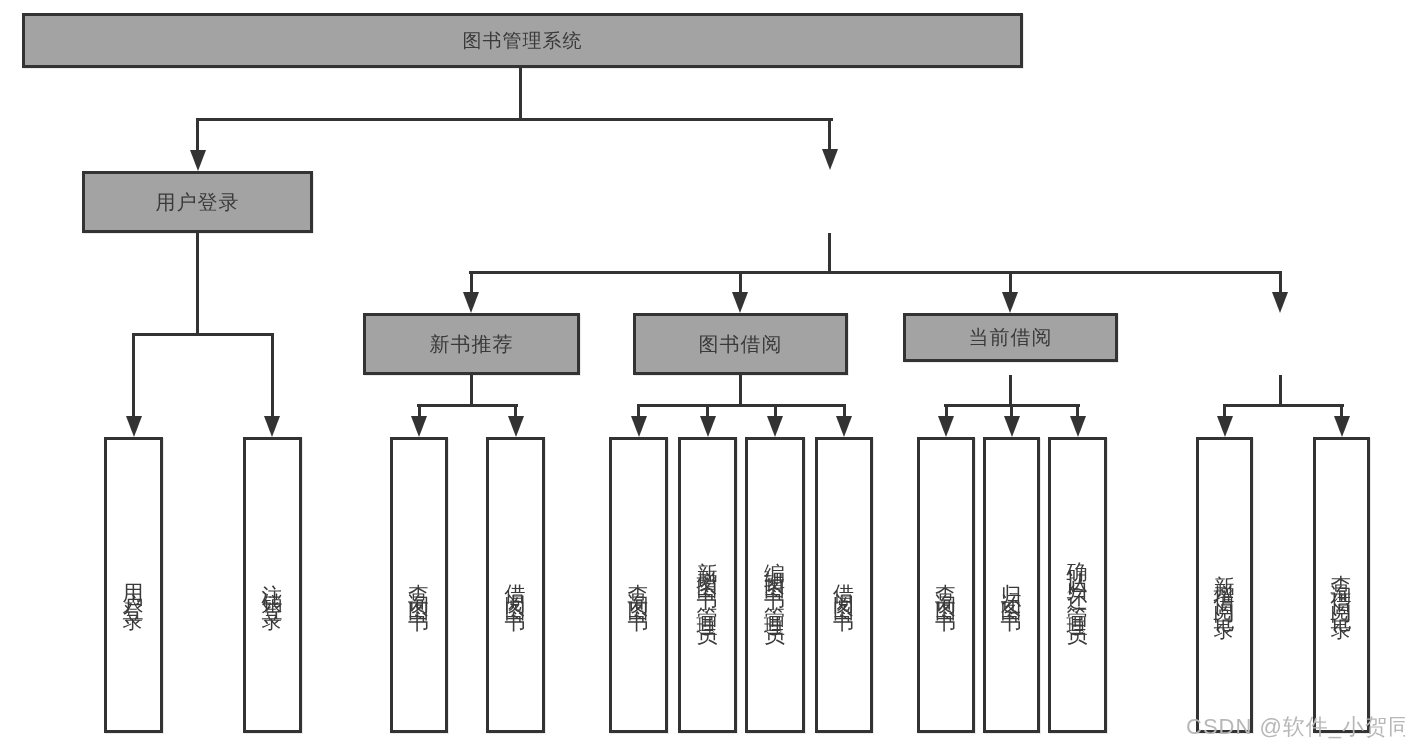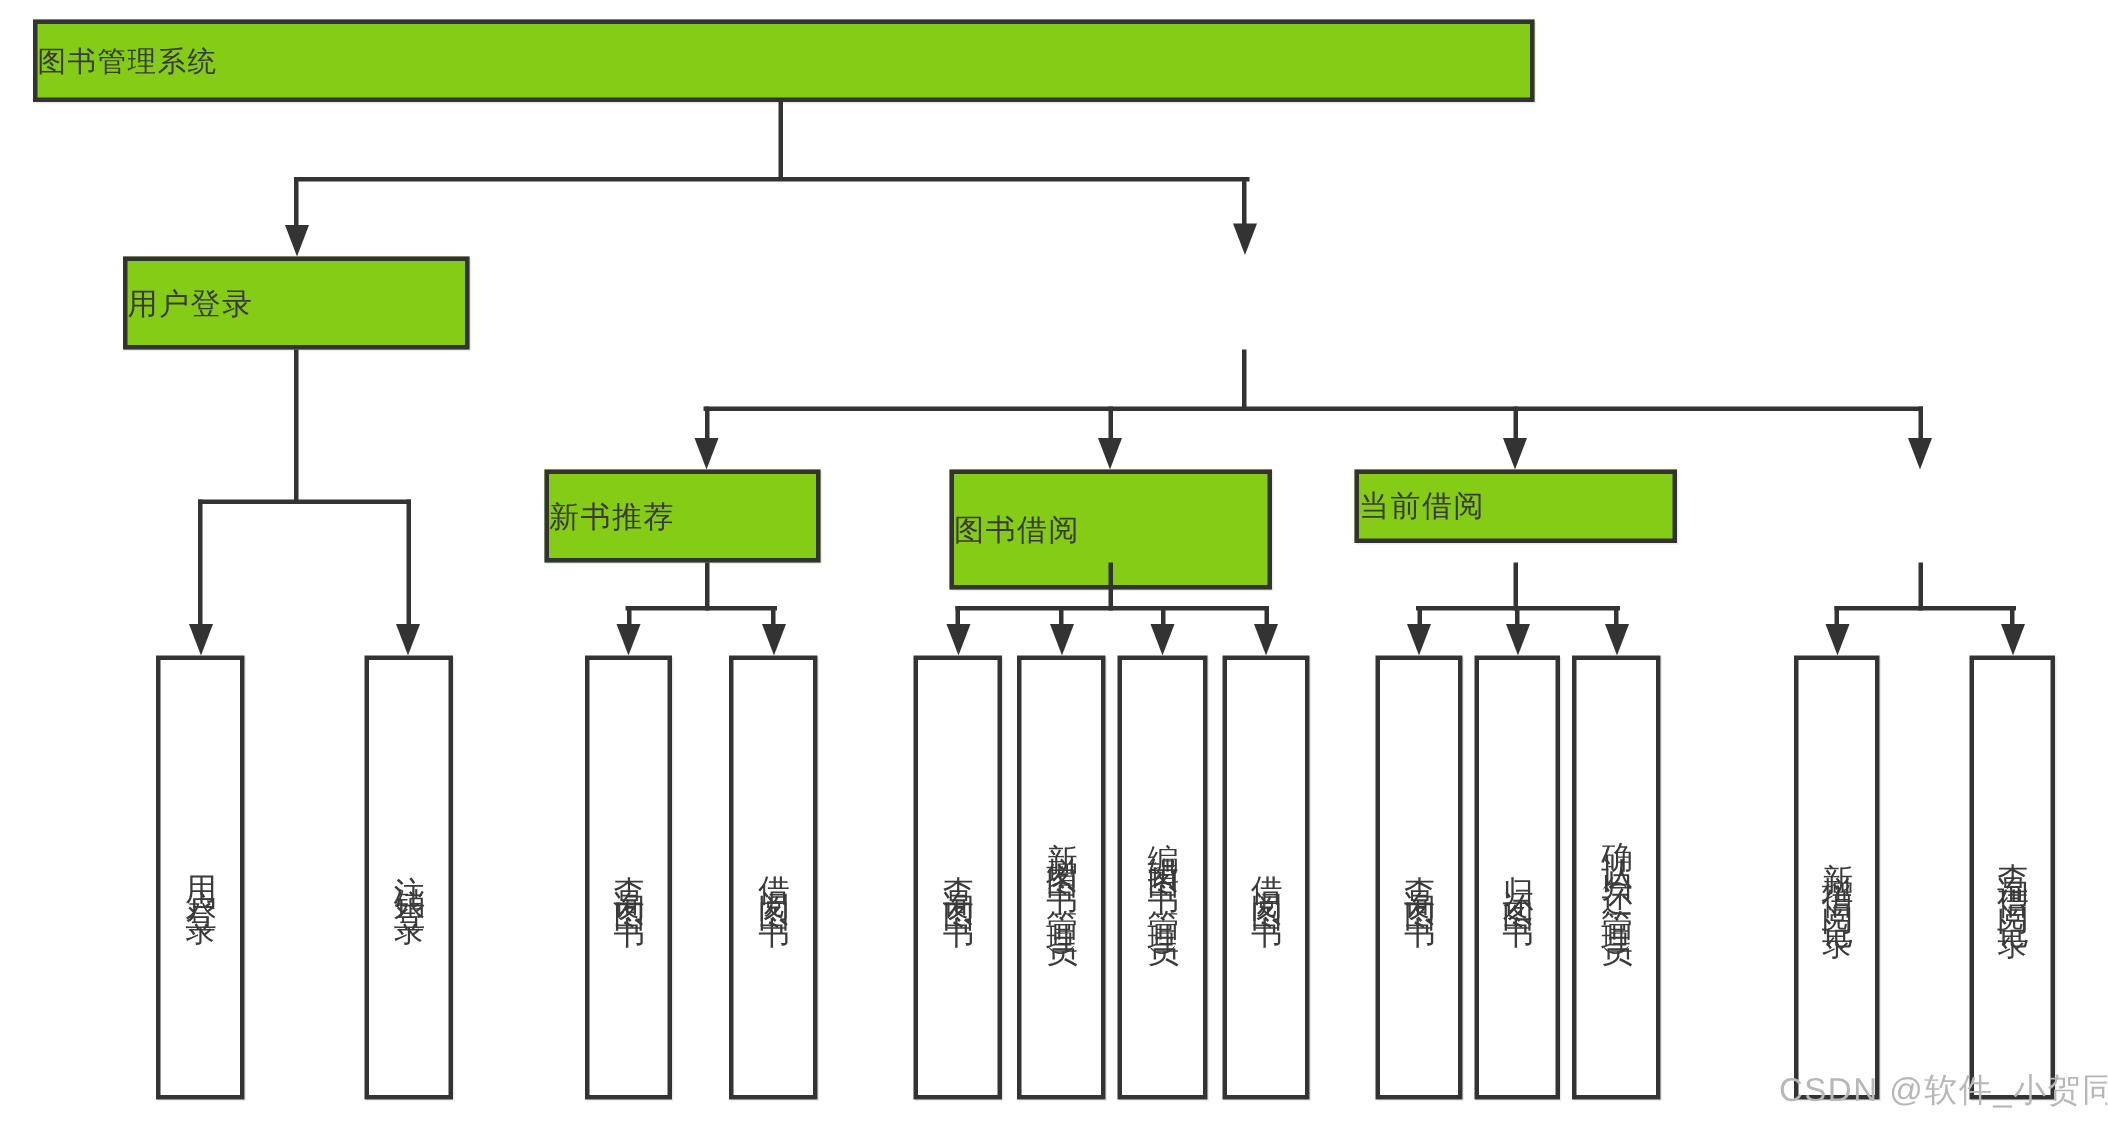--- a/index.html
+++ b/index.html
@@ -1,22 +1,22 @@
 <!DOCTYPE html>
 <html lang="zh"><head>
 <meta charset="utf-8">
 <style>
   html,body { margin:0; padding:0; background:#ffffff; }
   .canvas {
     position:relative; width:1405px; height:747px; background:#ffffff;
     font-family:"Liberation Sans","DejaVu Sans",sans-serif; overflow:hidden;
   }
   .hbox {
-    position:absolute; box-sizing:border-box; background:#84cc16;
-    border:3px solid #333333; display:flex; align-items:center; justify-content:flex-start;
+    position:absolute; box-sizing:border-box; background:#a3a3a3;
+    border:3px solid #333333; display:flex; align-items:center; justify-content:center;
     font-size:20px; color:#3a3a3a; letter-spacing:1px;
     box-shadow:1px 1px 0 rgba(0,0,0,0.08);
   }
   .hbox.root { font-size:19px; }
   .vbox {
     position:absolute; box-sizing:border-box; background:#ffffff;
     border:3px solid #333333; display:flex; align-items:center; justify-content:center;
     box-shadow:1px 1px 0 rgba(0,0,0,0.08);
   }
   .vtext {
@@ -65,24 +65,24 @@
   <div class="line" style="left:469px;top:271px;width:813px;height:3px;"></div>
   <div class="line" style="left:470px;top:271px;width:3px;height:24px;"></div>
   <div class="arrow" style="left:463px;top:292px;"></div>
   <div class="line" style="left:739px;top:271px;width:3px;height:24px;"></div>
   <div class="arrow" style="left:732px;top:292px;"></div>
   <div class="line" style="left:1009px;top:271px;width:3px;height:24px;"></div>
   <div class="arrow" style="left:1002px;top:292px;"></div>
   <div class="line" style="left:1279px;top:271px;width:3px;height:24px;"></div>
   <div class="arrow" style="left:1272px;top:292px;"></div>
 
-  <div class="hbox" style="left:363px;top:313px;width:184px;height:62px;">
+  <div class="hbox" style="left:363px;top:313px;width:217px;height:62px;">
     <span>新书推荐</span>
   </div>
-  <div class="hbox" style="left:633px;top:313px;width:215px;height:80px;">
+  <div class="hbox" style="left:633px;top:313px;width:215px;height:62px;">
     <span>图书借阅</span>
   </div>
   <div class="hbox" style="left:903px;top:313px;width:215px;height:49px;">
     <span>当前借阅</span>
   </div>
 
   <div class="line" style="left:470px;top:375px;width:3px;height:32px;"></div>
   <div class="line" style="left:417px;top:404px;width:101px;height:3px;"></div>
   <div class="line" style="left:418px;top:404px;width:3px;height:14px;"></div>
   <div class="arrow" style="left:411px;top:416px;"></div>

